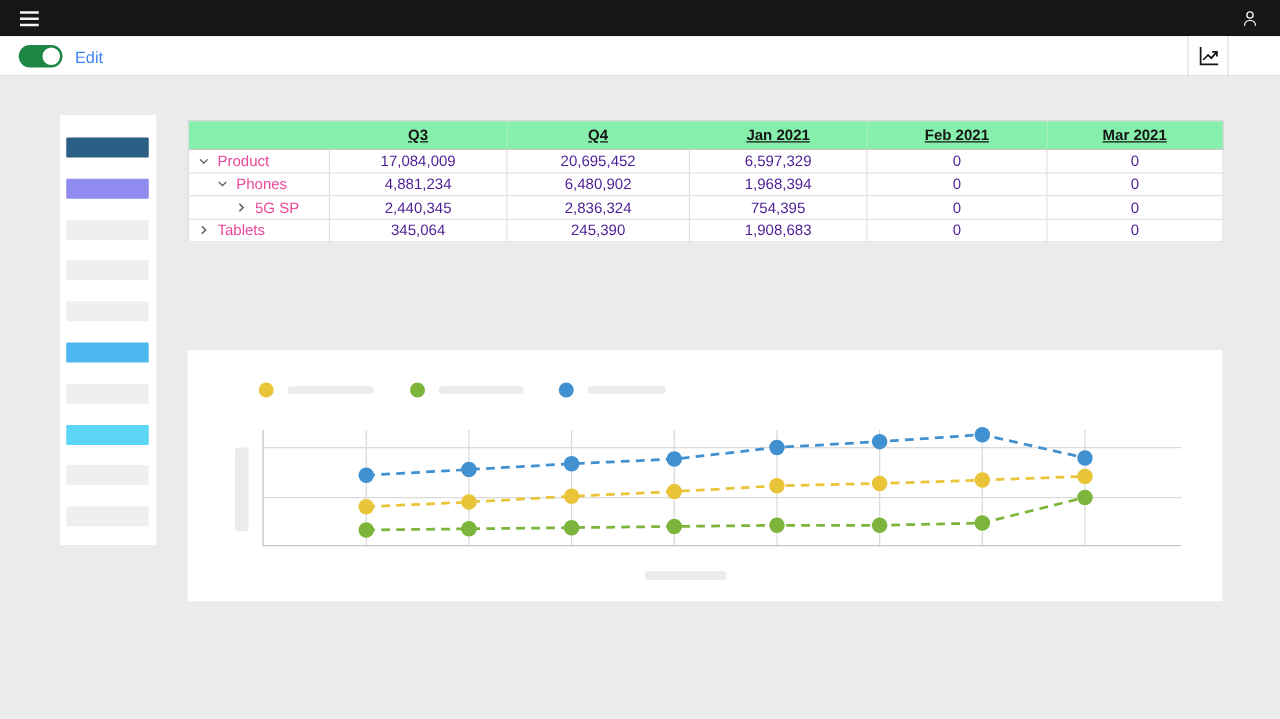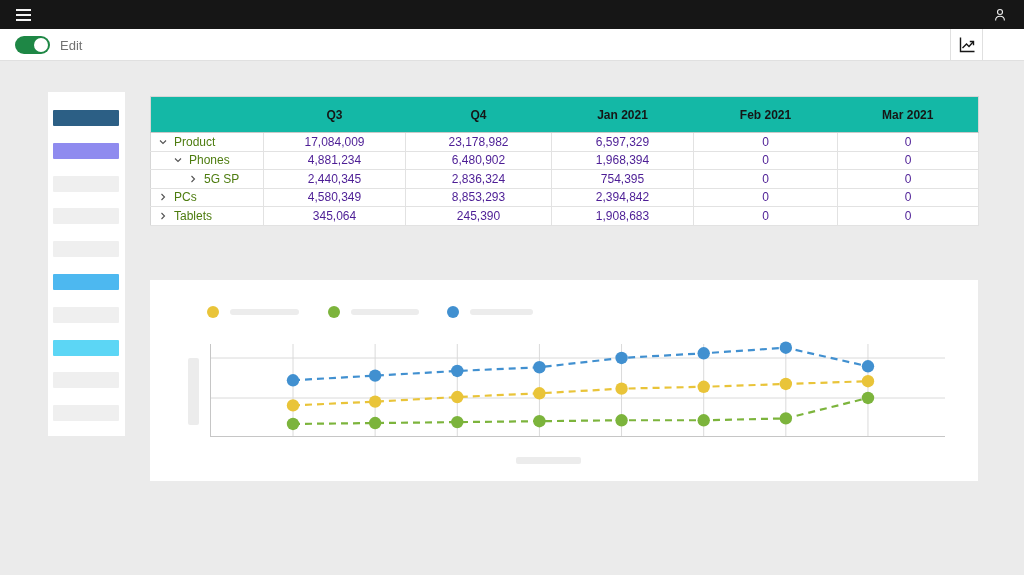--- a/index.html
+++ b/index.html
@@ -12,37 +12,37 @@
   .hamburger { width:46px; height:29px; background:none; border:none; display:flex; flex-direction:column; justify-content:center; align-items:center; gap:3px; cursor:pointer; }
   .hamburger span { display:block; width:15px; height:2px; background:#f4f4f4; }
   .topbar-title { color:#ffffff; font-size:12.5px; font-weight:bold; letter-spacing:.2px; }
   .user-btn { position:absolute; right:8px; top:0; width:32px; height:29px; background:none; border:none; display:flex; align-items:center; justify-content:center; cursor:pointer; }
 
   
   .toolbar { position:absolute; top:29px; left:0; right:0; height:32px; background:#ffffff; border-bottom:1px solid #e0e0e0; }
   .toggle-wrap { position:absolute; left:15px; top:7px; display:flex; align-items:center; gap:10px; }
   .toggle { position:relative; width:35px; height:18px; border-radius:9px; background:#1e8745; cursor:pointer; }
   .toggle .knob { position:absolute; top:2px; right:2px; width:14px; height:14px; border-radius:50%; background:#ffffff; }
-  .toggle-label { font-size:13px; color:#737373; }
+  .toggle-label { font-size:13px; color:#3b82f6; }
   .chart-btn { position:absolute; right:41px; top:0; width:33px; height:31px; background:#ffffff; border:none; border-left:1px solid #e0e0e0; border-right:1px solid #e0e0e0; display:flex; align-items:center; justify-content:center; cursor:pointer; }
 
   
   .sidebar { position:absolute; left:48px; top:92px; width:77px; height:344px; background:#ffffff; }
   .sb-block { position:absolute; left:5px; width:66px; height:16px; border-radius:1px; }
 
   
   .grid-wrap { position:absolute; left:150px; top:96px; width:828px; }
   table.grid { border-collapse:collapse; table-layout:fixed; width:828px; background:#ffffff; font-size:12px; color:#262626; border:1px solid #d6d6d6; }
-  table.grid th { height:36px; background:#14b8a6; font-weight:600; color:#161616; text-align:center; border-bottom:1px solid #c9c9c9; }
+  table.grid th { height:23px; background:#86efac; font-weight:600; color:#161616; text-align:center; border-bottom:1px solid #c9c9c9;text-decoration:underline; }
   table.grid td { height:18.5px; border-right:1px solid #e2e2e2; border-bottom:1px solid #e2e2e2; padding:0 8px; white-space:nowrap; overflow:hidden; background:#ffffff; }
   table.grid td.num { text-align:center; color:#4c1d95; }
   table.grid td.rowhead { padding:0 4px; }
   .lbl { display:flex; align-items:center; height:100%; }
   .lbl .chev { width:12px; display:inline-flex; justify-content:center; margin-right:5px; flex:none; cursor:pointer; }
-  .lbl .txt { color:#4d7c0f; }
+  .lbl .txt { color:#ec4899; }
 
   
   .chart-card { position:absolute; left:150px; top:280px; width:828px; height:201px; background:#ffffff; }
   .legend-item { position:absolute; top:25px; height:13px; display:flex; align-items:center; }
   .legend-dot { width:12px; height:12px; border-radius:50%; flex:none; }
   .legend-bar { height:6px; background:#ececec; border-radius:3px; margin-left:11px; }
   .skeleton-y { position:absolute; left:38px; top:78px; width:11px; height:67px; background:#ececec; border-radius:2px; }
   .skeleton-x { position:absolute; left:366px; top:177px; width:65px; height:7px; background:#ececec; border-radius:2px; }
   #chartSvg { position:absolute; left:60px; top:64px; overflow:visible; display:block; }
 </style>
@@ -120,21 +120,21 @@
               <div class="lbl" style="padding-left: 2px;">
                 <span class="chev">
                   <svg width="10" height="10" viewBox="0 0 10 10">
                     <path d="M2 3.5 L5 6.5 L8 3.5" fill="none" stroke="#525252" stroke-width="1.1"></path>
                   </svg>
                 </span>
                 <span class="txt">Product</span>
               </div>
             </td>
             <td class="num">17,084,009</td>
-            <td class="num">23,178,982</td>
+            <td class="num">20,695,452</td>
             <td class="num">6,597,329</td>
             <td class="num">0</td>
             <td class="num">0</td>
           </tr>
           <tr>
             <td class="rowhead">
               <div class="lbl" style="padding-left: 17px;">
                 <span class="chev">
                   <svg width="10" height="10" viewBox="0 0 10 10">
                     <path d="M2 3.5 L5 6.5 L8 3.5" fill="none" stroke="#525252" stroke-width="1.1"></path>
@@ -156,37 +156,20 @@
                   <svg width="10" height="10" viewBox="0 0 10 10">
                     <path d="M3.5 2 L6.5 5 L3.5 8" fill="none" stroke="#525252" stroke-width="1.1"></path>
                   </svg>
                 </span>
                 <span class="txt">5G SP</span>
               </div>
             </td>
             <td class="num">2,440,345</td>
             <td class="num">2,836,324</td>
             <td class="num">754,395</td>
-            <td class="num">0</td>
-            <td class="num">0</td>
-          </tr>
-          <tr>
-            <td class="rowhead">
-              <div class="lbl" style="padding-left: 2px;">
-                <span class="chev">
-                  <svg width="10" height="10" viewBox="0 0 10 10">
-                    <path d="M3.5 2 L6.5 5 L3.5 8" fill="none" stroke="#525252" stroke-width="1.1"></path>
-                  </svg>
-                </span>
-                <span class="txt">PCs</span>
-              </div>
-            </td>
-            <td class="num">4,580,349</td>
-            <td class="num">8,853,293</td>
-            <td class="num">2,394,842</td>
             <td class="num">0</td>
             <td class="num">0</td>
           </tr>
           <tr>
             <td class="rowhead">
               <div class="lbl" style="padding-left: 2px;">
                 <span class="chev">
                   <svg width="10" height="10" viewBox="0 0 10 10">
                     <path d="M3.5 2 L6.5 5 L3.5 8" fill="none" stroke="#525252" stroke-width="1.1"></path>
                   </svg>

